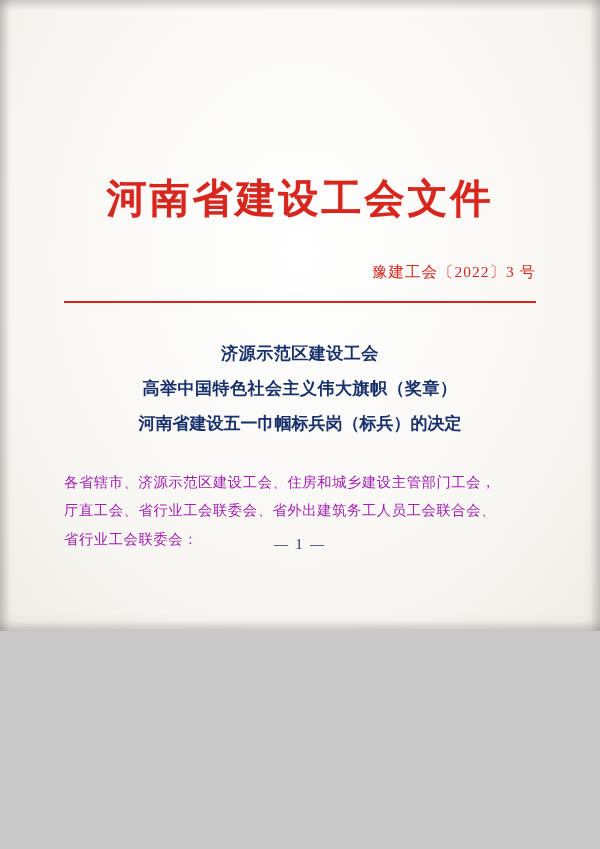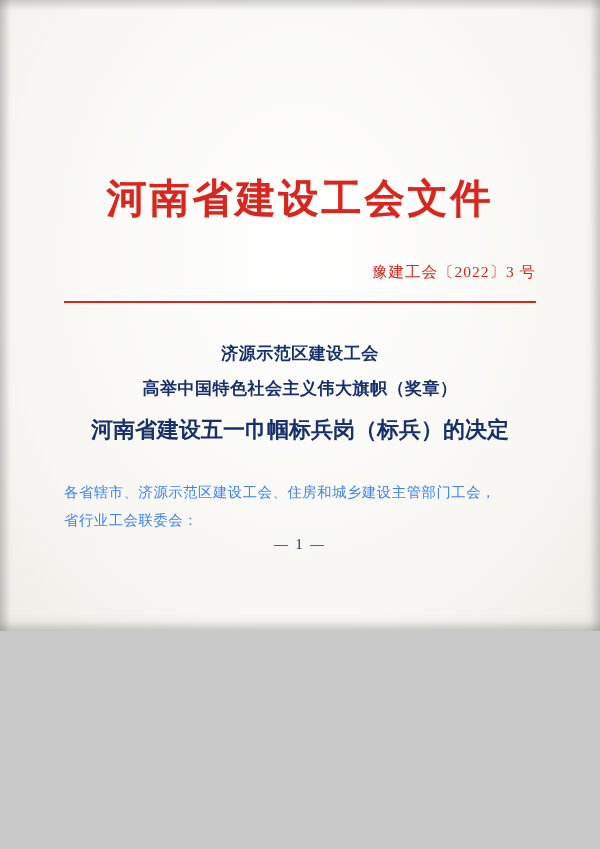--- a/index.html
+++ b/index.html
@@ -67,26 +67,26 @@
   .heading-block {
     margin-top: 34px;
     text-align: center;
     color: #17306b;
     font-weight: bold;
     font-size: 17px;
     line-height: 2.05;
     letter-spacing: 0.5px;
   }
   .heading-block .line3 {
-    font-size: 22px;
+    font-size: 17px;
     letter-spacing: 0px;
   }
   .body-block {
     margin-top: 26px;
-    color: #3b82f6;
+    color: #a21caf;
     font-size: 14.3px;
     line-height: 2.0;
     letter-spacing: 0.6px;
     text-align: justify;
   }
   .body-block p {
     margin: 0;
   }
   .body-block p.indent {
     text-indent: 2em;
@@ -135,20 +135,21 @@
     <div class="red-rule"></div>
 
     <div class="heading-block">
       <div class="line1">济源示范区建设工会</div>
       <div class="line2">高举中国特色社会主义伟大旗帜（奖章）</div>
       <div class="line3">河南省建设五一巾帼标兵岗（标兵）的决定</div>
     </div>
 
     <div class="body-block">
       <p>各省辖市、济源示范区建设工会、住房和城乡建设主管部门工会，</p>
+      <p>厅直工会、省行业工会联委会、省外出建筑务工人员工会联合会、</p>
       <p>省行业工会联委会：</p>
     </div>
 
   </div>
 
   <div class="page-number">— 1 —</div>
 
   <div class="scan-edge left"></div>
   <div class="scan-edge right"></div>
   <div class="scan-edge-h top"></div>

